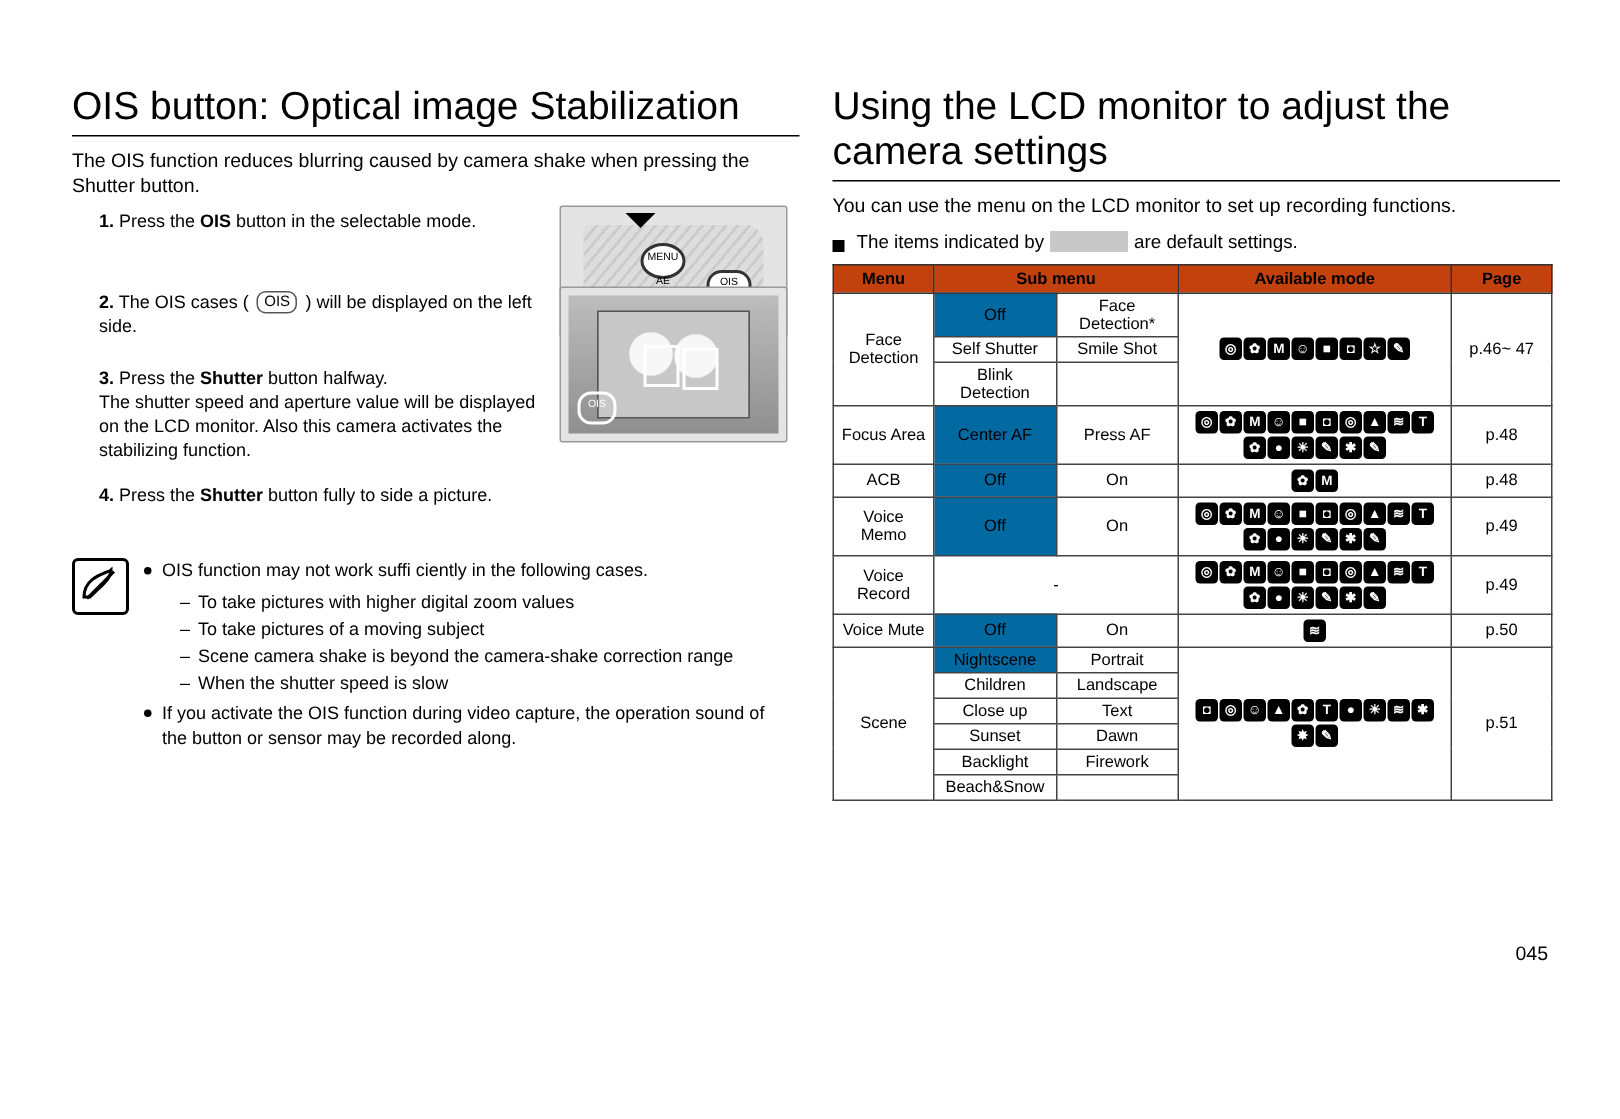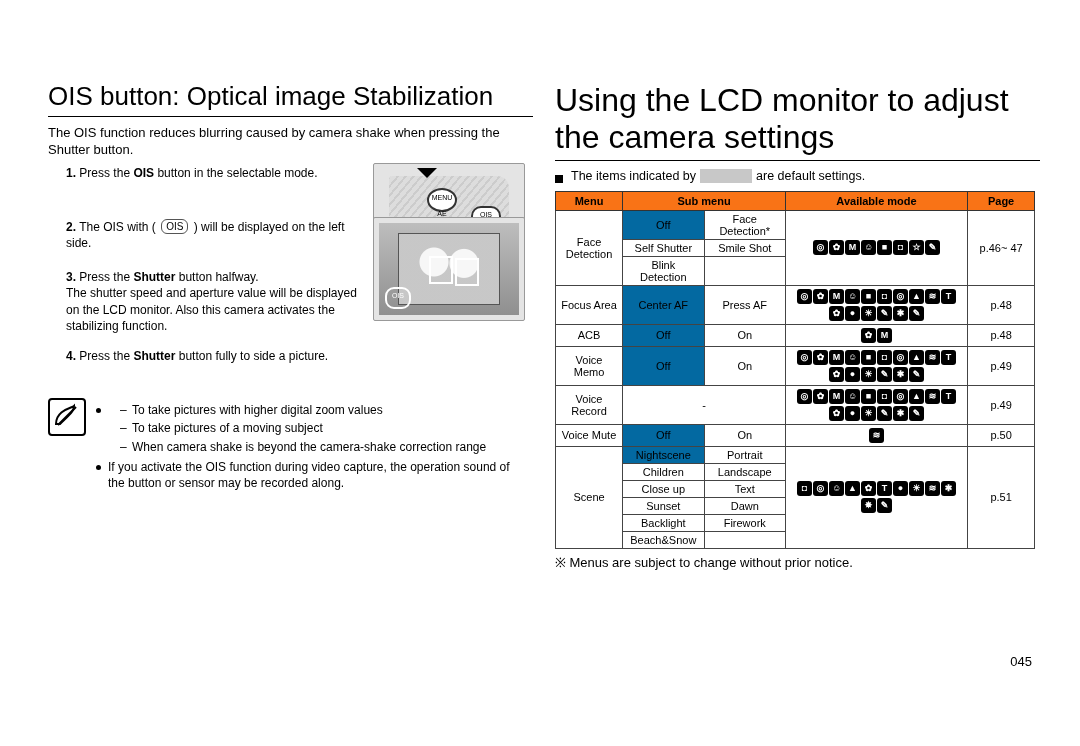--- a/index.html
+++ b/index.html
@@ -11,39 +11,38 @@
     width: 1080px;
     height: 746px;
     overflow: hidden;
   }
   .page {
     display: flex;
     padding: 56px 40px 20px 48px;
     box-sizing: border-box;
     width: 1080px;
     height: 635px;
-    margin-top: 26px;
   }
   .col {
     flex: 1 1 50%;
     position: relative;
   }
   .col-left { padding-right: 18px; }
   .col-right { padding-left: 4px; }
 
   h1.title {
     font-size: 26px;
     font-weight: 400;
     margin: 0 0 6px 0;
     line-height: 1.15;
     border-bottom: 1px solid #000;
     padding-bottom: 4px;
   }
 
-  .col-right h1.title { font-size: 32px; }
+  .col-right h1.title { font-size: 26px; }
 
   p { margin: 6px 0; font-size: 13px; line-height: 1.3; }
   .intro { margin-top: 8px; }
 
   ol.steps {
     margin: 6px 0 0 0;
     padding: 0 8px 0 18px;
     font-size: 12px;
     list-style: none;
   }
@@ -203,21 +202,21 @@
     vertical-align: -2px;
     margin: 0 4px;
   }
 
   table.menu-table {
     border-collapse: collapse;
     width: 99%;
     font-size: 11px;
   }
   table.menu-table th {
-    background: #f97316;
+    background: #c2410c;
     font-weight: bold;
     padding: 3px 4px;
     border: 1px solid #333;
     text-align: center;
   }
   table.menu-table td {
     border: 1px solid #444;
     padding: 2px 4px;
     text-align: center;
     vertical-align: middle;
@@ -271,21 +270,21 @@
           <div class="camera-sketch">
             <div class="tri"></div>
             <div class="as-btn">MENU AE</div>
             <div class="ois-btn">OIS</div>
           </div>
         </div>
       </li>
 
       <li style="margin-top:38px;">
         <span class="num">2.</span>
-        <span>The OIS with ( </span><span class="ois-icon-text">OIS</span><span> ) will be displayed on the left side.</span>
+        <span>The OIS cases ( </span><span class="ois-icon-text">OIS</span><span> ) will be displayed on the left side.</span>
         <div class="lcd-illus">
           <div class="lcd-inner">
             <div class="lcd-photo-people">
               <div class="face-rect f1"></div>
               <div class="face-rect f2"></div>
             </div>
             <div class="ois-stamp">OIS</div>
           </div>
         </div>
       </li>
@@ -305,33 +304,36 @@
 
     <div class="note-block">
       <div class="note-icon">
         <svg width="28" height="28" viewBox="0 0 28 28">
           <path d="M4 22 C4 8 20 6 22 4 C22 10 16 14 8 22 Z" fill="none" stroke="#000" stroke-width="2"></path>
           <line x1="6" y1="23" x2="24" y2="5" stroke="#000" stroke-width="2"></line>
         </svg>
       </div>
       <ul class="note-list">
         <li>
+          <span>OIS function may not work suffi ciently in the following cases.</span>
           <ul>
             <li>To take pictures with higher digital zoom values</li>
             <li>To take pictures of a moving subject</li>
-            <li>When camera shake is beyond the camera-shake correction range</li>
+            <li>Scene camera shake is beyond the camera-shake correction range</li>
+            <li>When the shutter speed is slow</li>
           </ul>
         </li>
         <li>If you activate the OIS function during video capture, the operation sound of the button or sensor may be recorded along.</li>
       </ul>
     </div>
   </div>
 
   <div class="col col-right">
     <h1 class="title">Using the LCD monitor to adjust the camera settings</h1>
+    <p class="intro">You can use the menu on the LCD monitor to set up recording functions.</p>
 
     <div class="default-note">
       <span class="sq"></span>
       <span>The items indicated by</span>
       <span class="default-swatch"></span>
       <span>are default settings.</span>
     </div>
 
     <table class="menu-table">
       <colgroup>
@@ -428,18 +430,17 @@
         <td>Firework</td>
       </tr>
       <tr>
         <td>Beach&amp;Snow</td>
         <td></td>
       </tr>
     </tbody>
       </table>
 
     <div class="footnotes">
-      <p>※ Menus are subject to change without prior notice.</p>
     </div>
 
     <div class="page-num">045</div>
   </div>
 </div>
 
 </body></html>

